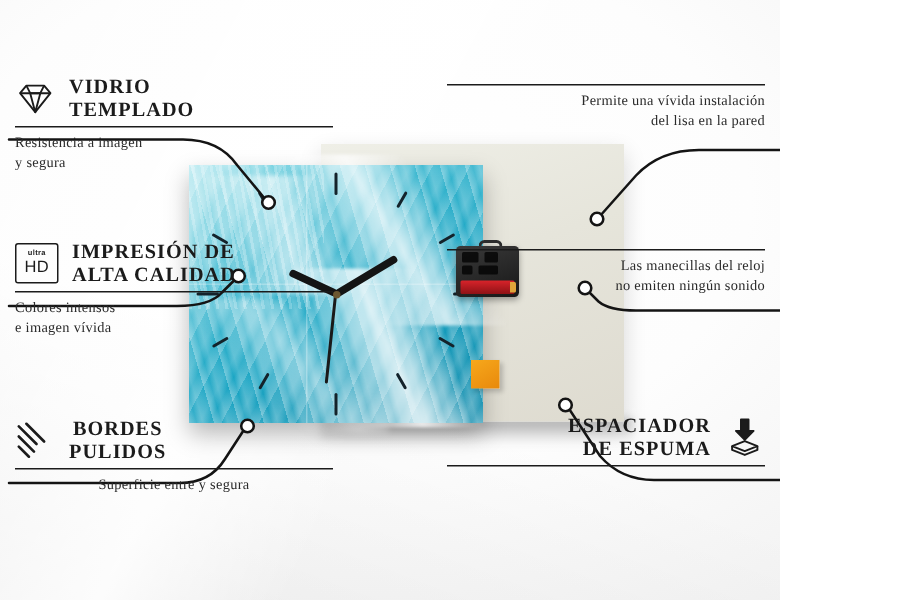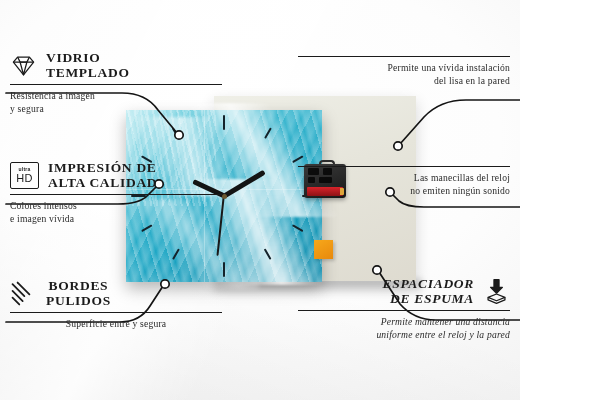--- a/index.html
+++ b/index.html
@@ -243,34 +243,31 @@
     </div>
   </div>
 
   <div class="feat right" style="top:162px;">
     <div class="feat-rule"></div>
     <div class="feat-desc">
       <span>Las manecillas del reloj</span><br><span>no emiten ningún sonido</span>
     </div>
   </div>
 
-  <div class="feat right" style="top:276px;font-style:italic;">
+  <div class="feat right" style="top:276px;">
     <div class="feat-head">
       <span class="icon">
         <svg viewBox="0 0 32 32">
             <g fill="none" stroke="#1b1b1b" stroke-width="1.5" stroke-linejoin="round">
           <path d="M13 2 h6 v9 h4 l-7 7 -7 -7 h4 Z" fill="#1b1b1b"></path>
           <path d="M16 19 l10 4 -10 4 -10 -4 Z"></path>
           <path d="M6 23 v3 l10 4 10 -4 v-3"></path>
         </g>
           </svg>
       </span>
       <span class="feat-title">
         <span>ESPACIADOR</span><br><span>DE ESPUMA</span>
       </span>
     </div>
     <div class="feat-rule"></div>
-    <div class="feat-desc">
-      <span>Permite mantener una distancia</span><br><span>uniforme entre el reloj y la pared</span>
-    </div>
   </div>
 
 </div>
 
 </body></html>

